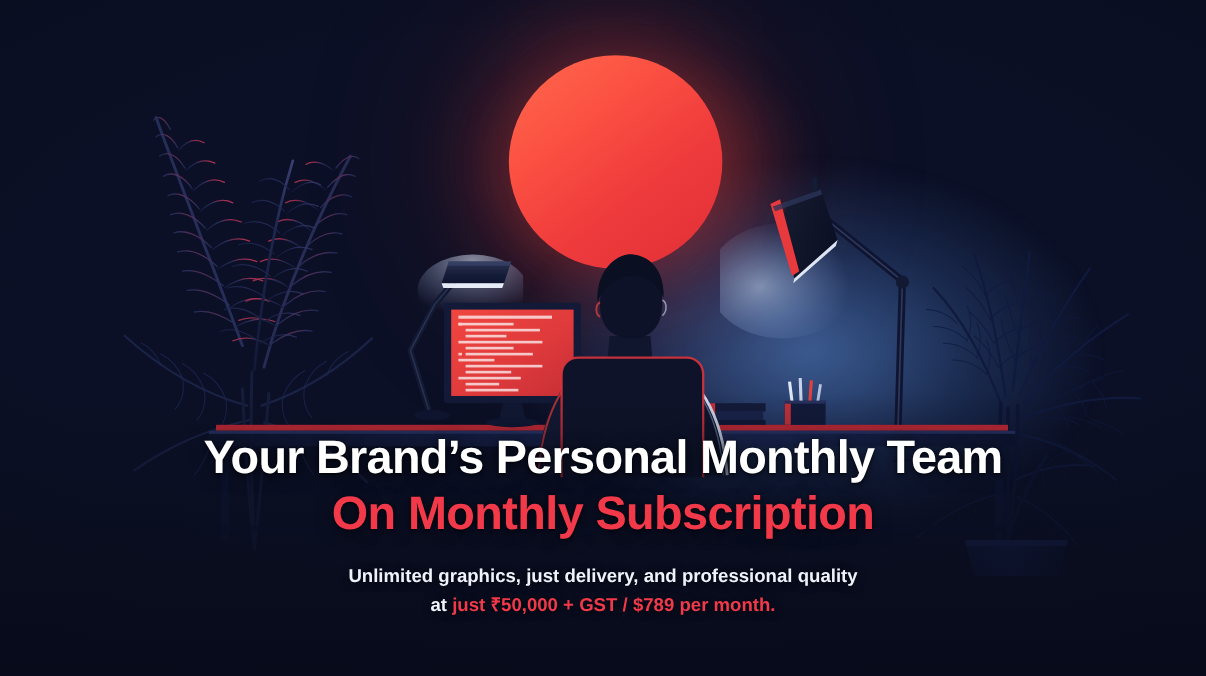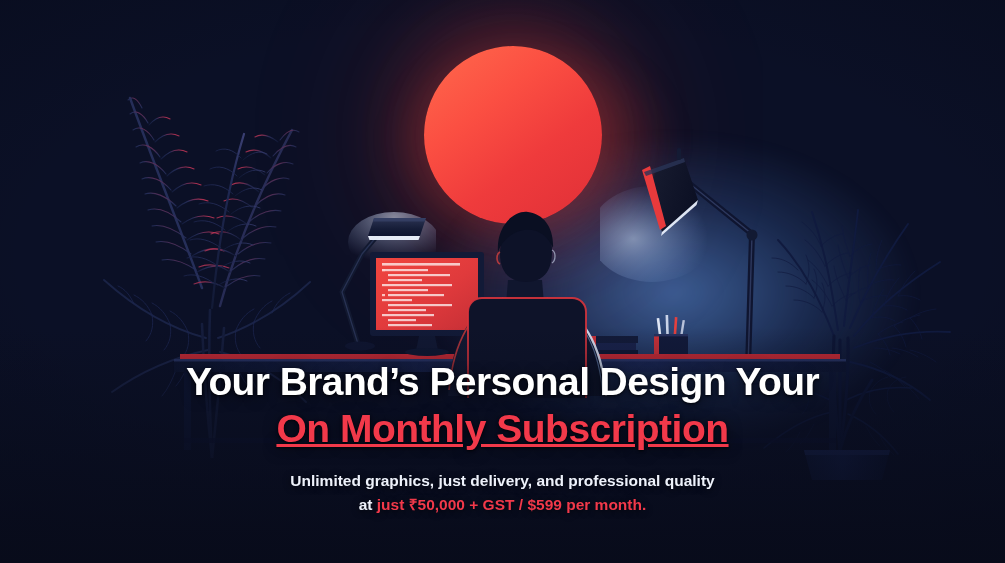--- a/index.html
+++ b/index.html
@@ -92,21 +92,20 @@
     text-shadow:0 2px 14px rgba(0,0,0,0.62), 0 1px 3px rgba(0,0,0,0.8);
   }
   .headline-2{
     font-size:39px;
     font-weight:bold;
     letter-spacing:-0.5px;
     color:#f2394a;
     line-height:1.12;
     margin-top:3px;
     text-shadow:0 2px 14px rgba(0,0,0,0.55), 0 1px 3px rgba(0,0,0,0.7);
-    text-decoration:underline;
   }
   .sub{
     margin-top:19px;
     font-size:15.5px;
     font-weight:bold;
     color:#eef2fb;
     line-height:1.52;
     text-shadow:0 1px 7px rgba(0,0,0,0.7);
   }
   .sub .accent{ color:#f2394a; }
@@ -529,23 +528,23 @@
         <path d="M38 190 L38 104 C38 96 44 90 52 90 L142 90 C150 90 156 96 156 104 L156 190 Z" fill="#0e1329"></path>
         <path d="M38 190 L38 104 C38 96 44 90 52 90 L142 90 C150 90 156 96 156 104 L156 190" stroke="#d8343c" stroke-width="1.9" fill="none" opacity="0.9"></path>
       </g>
     </svg>
   </div>
 
   <div class="bg-vignette"></div>
   <div class="bg-bottom-fade"></div>
 
   <div class="copy">
-    <div class="headline-1">Your Brand’s Personal Design Your</div>
+    <div class="headline-1">Your Brand’s Personal Monthly Team</div>
     <div class="headline-2">On Monthly Subscription</div>
     <div class="sub">
       <span>Unlimited graphics, just delivery, and professional quality</span>
       <span class="sub-line2">
-        <span>at </span><span class="accent">just ₹50,000 + GST / $599 per month.</span>
+        <span>at </span><span class="accent">just ₹50,000 + GST / $789 per month.</span>
       </span>
     </div>
   </div>
 
 </div>
 
 </body></html>

